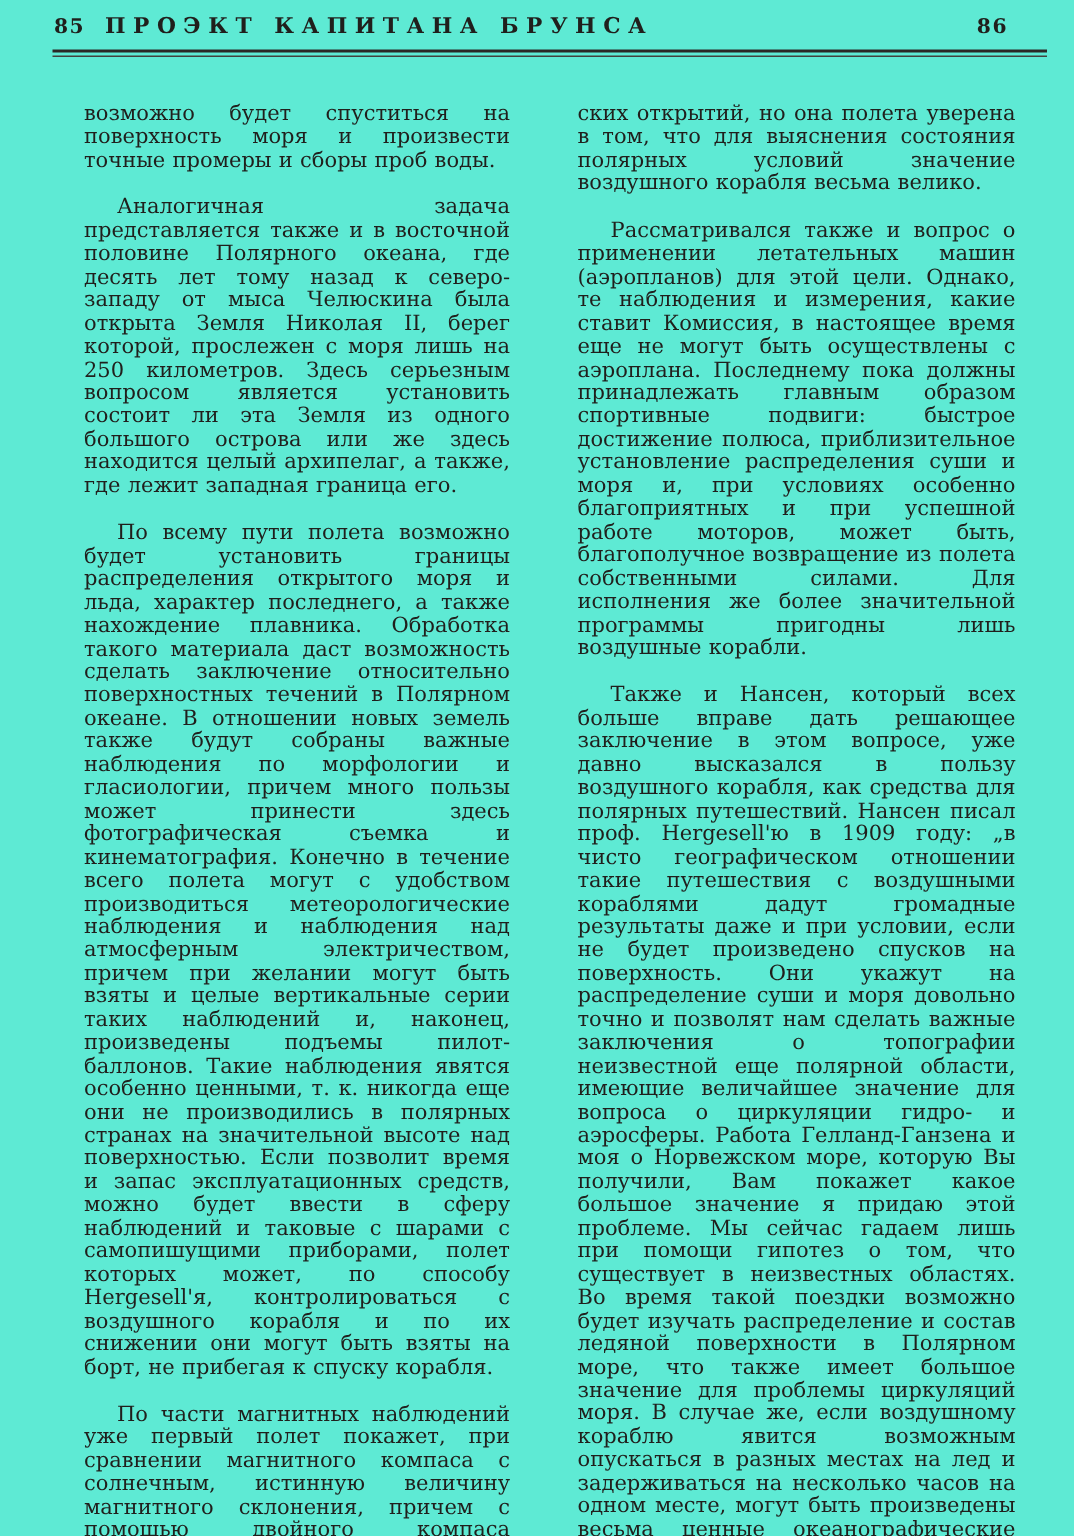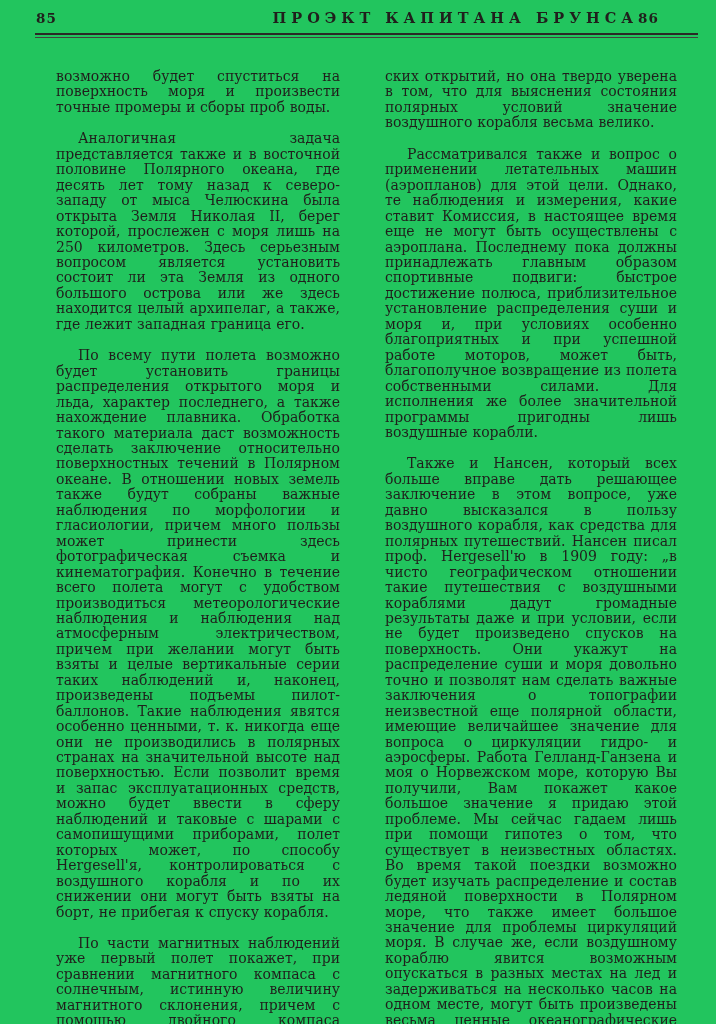--- a/index.html
+++ b/index.html
@@ -5,45 +5,45 @@
   html, body {
     margin: 0;
     padding: 0;
     background: #e9e8e4;
   }
   .page {
     position: relative;
     width: 716px;
     height: 1024px;
     margin: 0 auto;
-    background: #22c55e;
+    background: #5eead4;
     color: #201f1c;
     font-family: "DejaVu Serif", "Liberation Serif", serif;
     overflow: hidden;
     box-sizing: border-box;
   }
   .header {
     position: absolute;
     top: 9px;
     left: 36px;
     right: 22px;
     display: flex;
     align-items: baseline;
     justify-content: space-between;
   }
   .pagenum {
     font-size: 13.5px;
     font-weight: 700;
     width: 34px;
     letter-spacing: 1px;
   }
-  .pagenum.right { text-align: left; margin-right: 22px; }
+  .pagenum.right { text-align: right; margin-right: 22px; }
   .running-title {
     flex: 1;
-    text-align: right;
+    text-align: left;
     font-size: 14.5px;
     font-weight: 700;
     letter-spacing: 5px;
     white-space: nowrap;
   }
   .double-rule {
     position: absolute;
     top: 33px;
     left: 35px;
     right: 18px;
@@ -97,21 +97,21 @@
     <div class="col col-left">
         <p class="para">возможно будет спуститься на поверхность моря и произвести точные промеры и сборы проб воды.</p>
         <p class="para indent">Аналогичная задача представляется также и в восточной половине Полярного океана, где десять лет тому назад к северо-западу от мыса Челюскина была открыта Земля Николая II, берег которой, прослежен с моря лишь на 250 километров. Здесь серьезным вопросом является установить состоит ли эта Земля из одного большого острова или же здесь находится целый архипелаг, а также, где лежит западная граница его.</p>
         <p class="para indent">По всему пути полета возможно будет установить границы распределения открытого моря и льда, характер последнего, а также нахождение плавника. Обработка такого материала даст возможность сделать заключение относительно поверхностных течений в Полярном океане. В отношении новых земель также будут собраны важные наблюдения по морфологии и гласиологии, причем много пользы может принести здесь фотографическая съемка и кинематография. Конечно в течение всего полета могут с удобством производиться метеорологические наблюдения и наблюдения над атмосферным электричеством, причем при желании могут быть взяты и целые вертикальные серии таких наблюдений и, наконец, произведены подъемы пилот-баллонов. Такие наблюдения явятся особенно ценными, т. к. никогда еще они не производились в полярных странах на значительной высоте над поверхностью. Если позволит время и запас эксплуатационных средств, можно будет ввести в сферу наблюдений и таковые с шарами с самопишущими приборами, полет которых может, по способу Hergesell'я, контролироваться с воздушного корабля и по их снижении они могут быть взяты на борт, не прибегая к спуску корабля.</p>
         <p class="para indent">По части магнитных наблюдений уже первый полет покажет, при сравнении магнитного компаса с солнечным, истинную величину магнитного склонения, причем с помощью двойного компаса Бидлингмейера, польза которого ныне признана практикою воздухоплавания, может быть установлена сила горизонтального напряжения для целого ряда земных точек. Этим будут до некоторой степени заполнены те большие пробелы на магнитных картах полярной области, которые на них сейчас встречаются.</p>
         <p class="para indent">Комиссия отдает себе полный отчет в том, что, конечно, одним полетом не будут разрешены все полярные вопросы, даже при условии значительных географиче-</p>
       </div>
 
     <div class="col col-right">
       <div>
-          <p class="para">ских открытий, но она твердо уверена в том, что для выяснения состояния полярных условий значение воздушного корабля весьма велико.</p>
+          <p class="para">ских открытий, но она полета уверена в том, что для выяснения состояния полярных условий значение воздушного корабля весьма велико.</p>
           <p class="para indent">Рассматривался также и вопрос о применении летательных машин (аэропланов) для этой цели. Однако, те наблюдения и измерения, какие ставит Комиссия, в настоящее время еще не могут быть осуществлены с аэроплана. Последнему пока должны принадлежать главным образом спортивные подвиги: быстрое достижение полюса, приблизительное установление распределения суши и моря и, при условиях особенно благоприятных и при успешной работе моторов, может быть, благополучное возвращение из полета собственными силами. Для исполнения же более значительной программы пригодны лишь воздушные корабли.</p>
           <p class="para indent">Также и Нансен, который всех больше вправе дать решающее заключение в этом вопросе, уже давно высказался в пользу воздушного корабля, как средства для полярных путешествий. Нансен писал проф. Hergesell'ю в 1909 году: „в чисто географическом отношении такие путешествия с воздушными кораблями дадут громадные результаты даже и при условии, если не будет произведено спусков на поверхность. Они укажут на распределение суши и моря довольно точно и позволят нам сделать важные заключения о топографии неизвестной еще полярной области, имеющие величайшее значение для вопроса о циркуляции гидро- и аэросферы. Работа Гелланд-Ганзена и моя о Норвежском море, которую Вы получили, Вам покажет какое большое значение я придаю этой проблеме. Мы сейчас гадаем лишь при помощи гипотез о том, что существует в неизвестных областях. Во время такой поездки возможно будет изучать распределение и состав ледяной поверхности в Полярном море, что также имеет большое значение для проблемы циркуляций моря. В случае же, если воздушному кораблю явится возможным опускаться в разных местах на лед и задерживаться на несколько часов на одном месте, могут быть произведены весьма ценные океанографические наблюдения: промеры, сбор проб морской воды и наблюдения температуры на различных глубинах. Ко всему этому будут получены еще и очень ценные исследования над полярною атмосферою в различных слоях“ ¹).</p>
         </div>
       <div class="footnote-sep"></div>
       <div class="footnote">¹) Из письма, напечатанного в ст.: A. Miethe und H. Hergesell. Mit Zeppelin nach Spitzbergen. 1911.</div>
     </div>
   </div>
 
 </div>
 

